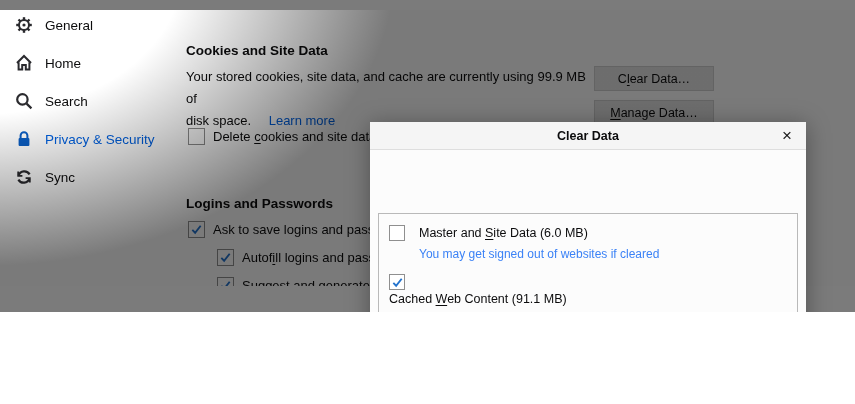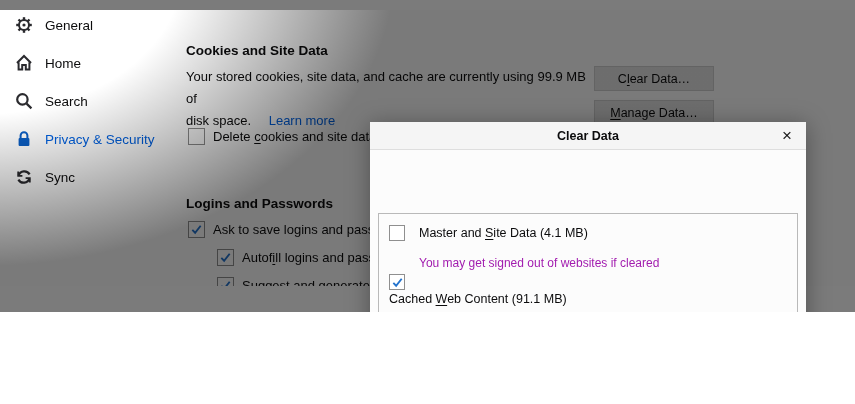--- a/index.html
+++ b/index.html
@@ -46,21 +46,21 @@
     z-index:10; box-shadow:0 3px 22px rgba(0,0,0,0.35); font-size:12.5px; color:#0c0c0d; }
   .dlg-header { position:absolute; left:0; top:0; right:0; height:28px; background:#f5f5f5; border-bottom:1px solid #dedede;
     display:flex; align-items:center; justify-content:center; font-weight:bold; font-size:12.5px; }
   .dlg-close { position:absolute; right:8px; top:3px; width:22px; height:22px; display:flex; align-items:center;
     justify-content:center; font-size:17px; font-weight:normal; color:#1a1a1a; cursor:pointer; }
   .dlg-body { position:absolute; left:13px; top:44px; width:410px; line-height:22px; }
   .opt-box { position:absolute; left:8px; top:91px; width:420px; height:106px; border:1px solid #b9b9b9; background:#fcfcfc; }
   .opt { position:absolute; left:10px; display:flex; }
   .opt .cbx { width:16px; height:16px; margin-right:14px; margin-top:1px; }
   .opt-label { font-size:12.5px; color:#0c0c0d; line-height:18px; }
-  .opt-sub { font-size:12px; color:#a21caf; line-height:18px; margin-top:12px; }
+  .opt-sub { font-size:12px; color:#3b82f6; line-height:18px; margin-top:3px; }
   .dlg-btn { position:absolute; width:66px; height:23px; background:#e2e2e2; border:1px solid #bdbdbd;
     display:flex; align-items:center; justify-content:center; font-size:12.5px; color:#1d4ed8; cursor:pointer; }
   .grip { position:absolute; right:2px; bottom:2px; width:9px; height:9px; cursor:nwse-resize;
     background:repeating-linear-gradient(315deg, #ababab 0 1px, transparent 1px 3px);
     clip-path:polygon(100% 0, 100% 100%, 0 100%); }
 </style>
 </head>
 <body>
 
 <div class="screen">
@@ -198,21 +198,21 @@
     <div class="dlg-header">
       <span>Clear Data</span>
       <span class="dlg-close">×</span>
     </div>
 
 
     <div class="opt-box">
       <div class="opt" style="top:10px;">
         <span class="cbx"></span>
         <span>
-          <div class="opt-label"><span>Master and </span><span class="key">S</span><span>ite Data (4.1 MB)</span></div>
+          <div class="opt-label"><span>Master and </span><span class="key">S</span><span>ite Data (6.0 MB)</span></div>
           <div class="opt-sub">You may get signed out of websites if cleared</div>
         </span>
       </div>
       <div class="opt" style="top:59px;flex-direction:column;">
         <span class="cbx">
           <svg width="13" height="13" viewBox="0 0 14 14">
               <polyline points="2.5,7.5 5.5,10.5 11.5,3" fill="none" stroke="#2373cd" stroke-width="2"></polyline>
             </svg>
         </span>
         <span>

